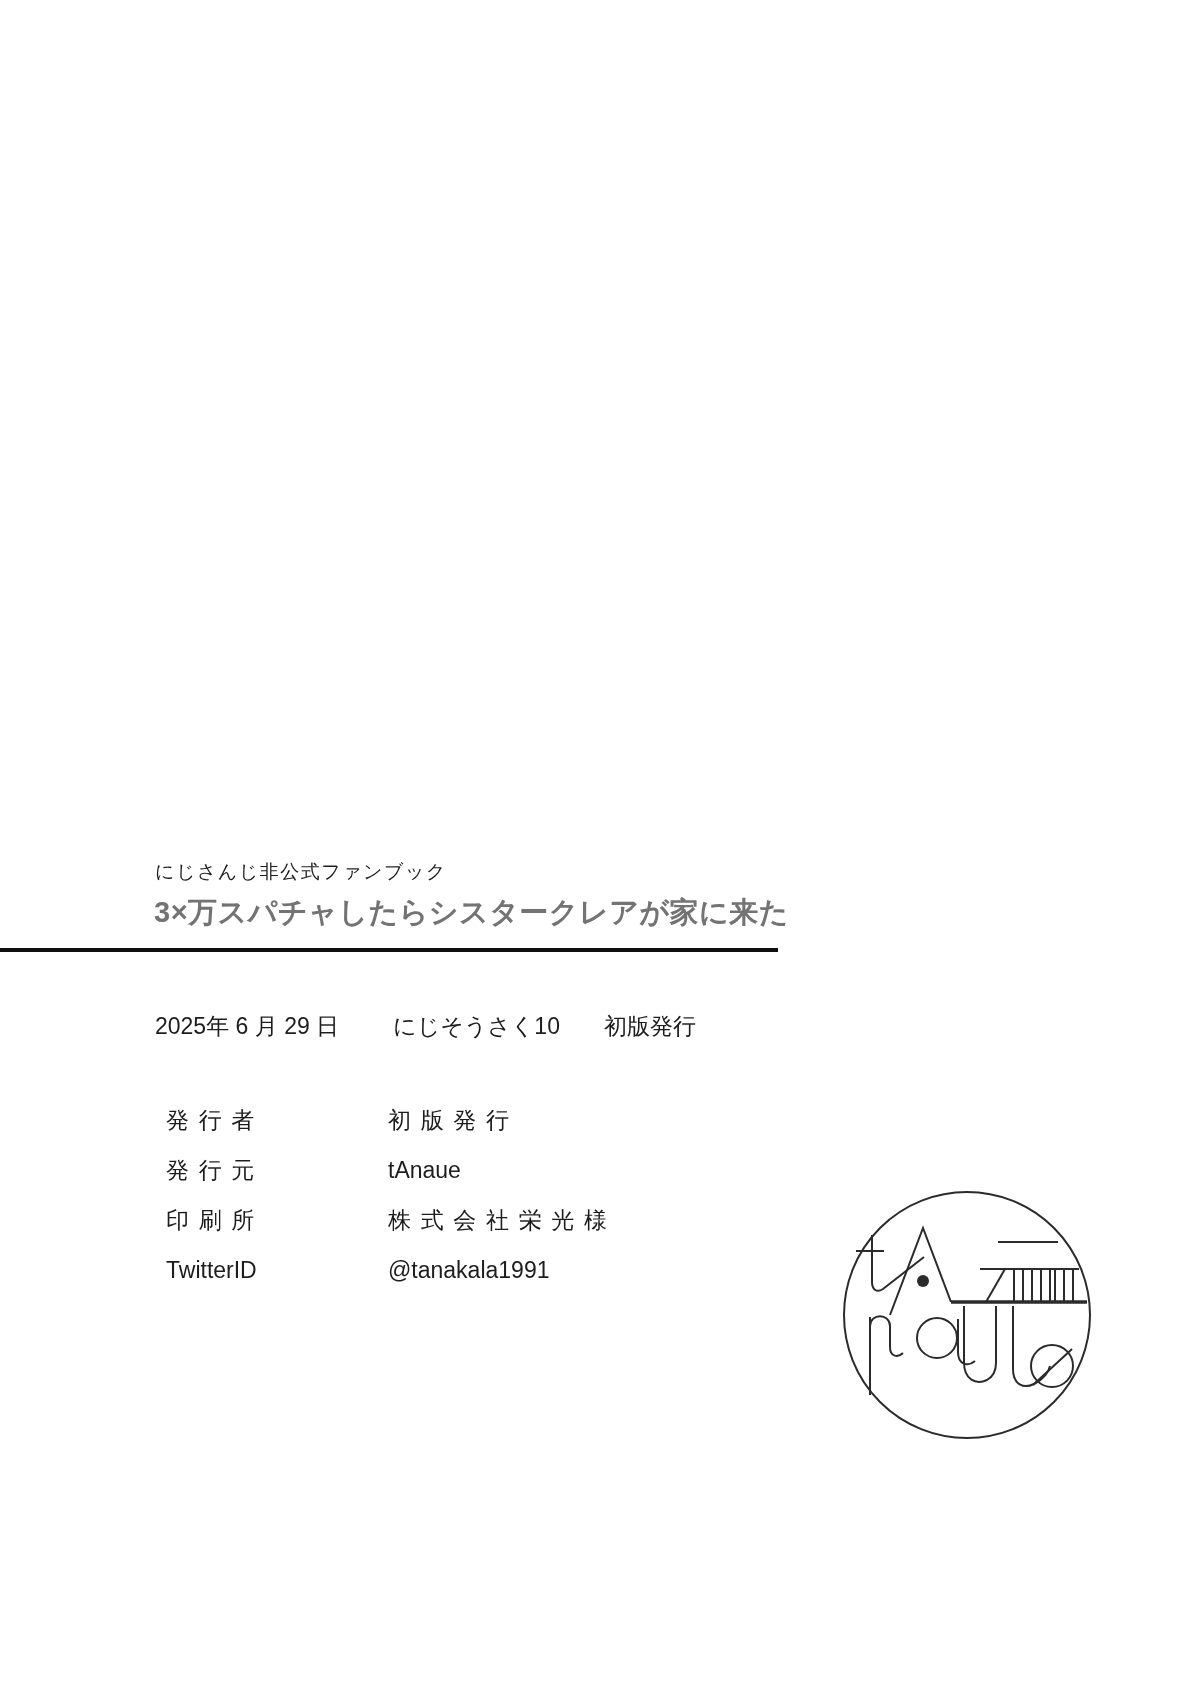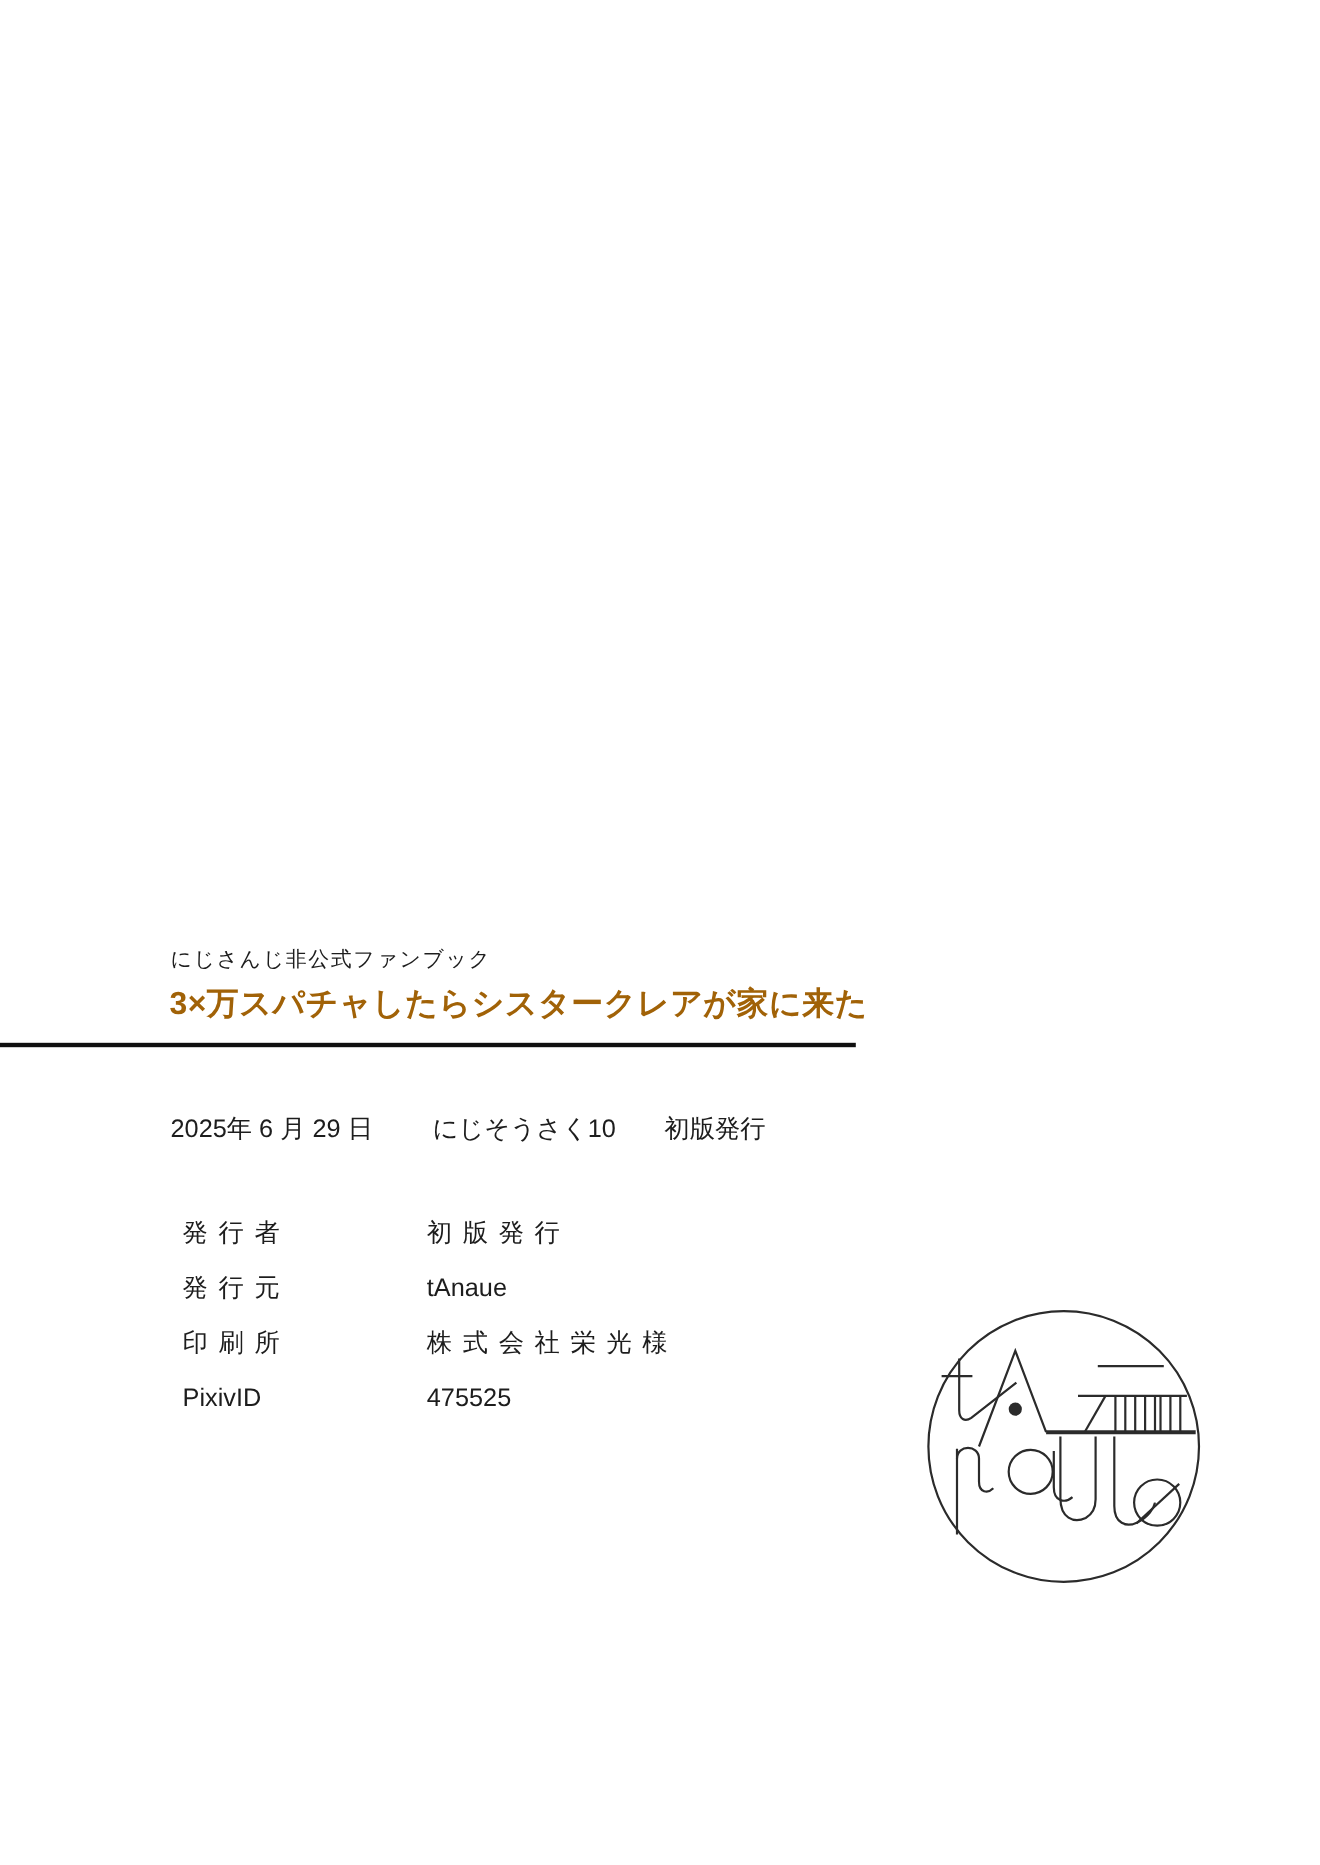--- a/index.html
+++ b/index.html
@@ -27,21 +27,21 @@
     white-space: nowrap;
   }
 
   .book-title {
     position: absolute;
     left: 154px;
     top: 893px;
     font-size: 29px;
     font-weight: bold;
     letter-spacing: 0.5px;
-    color: #a16207;
+    color: #737373;
     white-space: nowrap;
   }
 
   .divider {
     position: absolute;
     left: 0;
     top: 948px;
     width: 778px;
     height: 4px;
     background: #101010;
@@ -120,25 +120,25 @@
     <div class="info-row">
       <span class="row-label cjk-spaced">発行元</span>
       <span class="row-value">tAnaue</span>
     </div>
 
     <div class="info-row">
       <span class="row-label cjk-spaced">印刷所</span>
       <span class="row-value cjk-spaced">株式会社栄光様</span>
     </div>
 
+    <div class="info-row">
+      <span class="row-label">TwitterID</span>
+      <span class="row-value">@tanakala1991</span>
+    </div>
 
-    <div class="info-row">
-      <span class="row-label">PixivID</span>
-      <span class="row-value">475525</span>
-    </div>
 
   </div>
 
   <div class="logo-box">
 
     <svg viewBox="0 0 254 254" xmlns="http://www.w3.org/2000/svg" fill="none" stroke="#2b2b2b" stroke-width="2">
 
       <circle cx="127" cy="126" r="123"></circle>
 
       <path d="M16 62 H44"></path>

